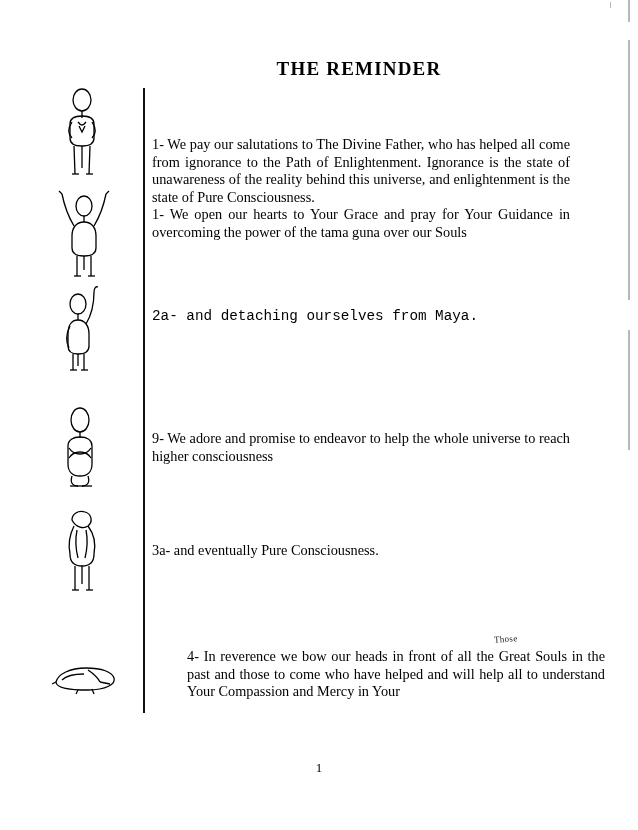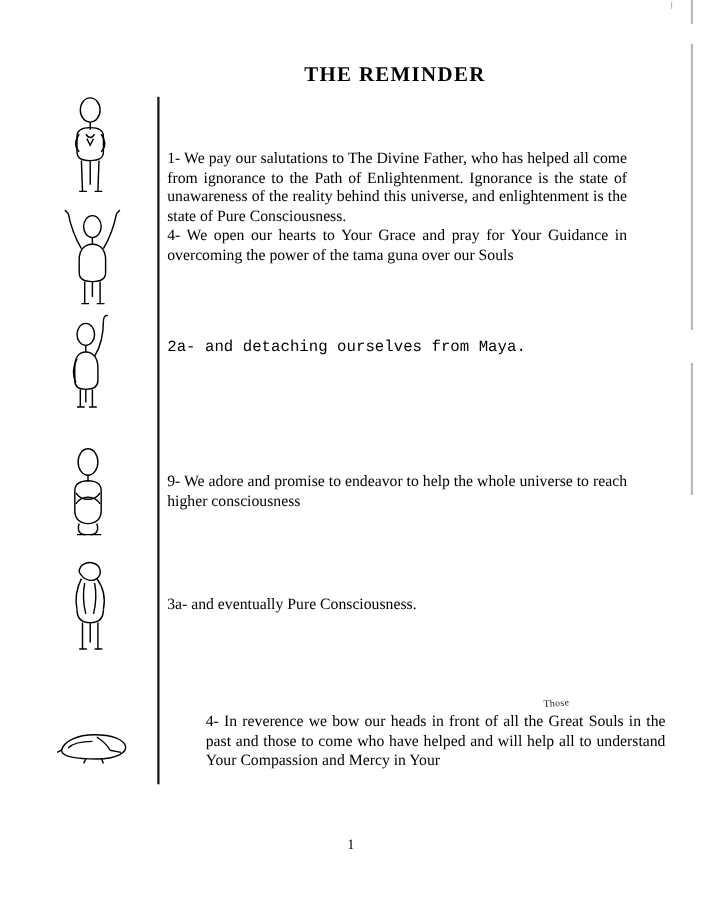--- a/index.html
+++ b/index.html
@@ -206,21 +206,21 @@
         <path d="M8 32 L4 34"></path>
         <path d="M30 40 L28 44"></path>
         <path d="M44 39 L46 44"></path>
       </svg>
     </div>
 
   </div>
 
   <div class="verses">
     <div class="verse" style="top:0px;margin-top:44px;">1-  We pay our salutations to The Divine Father, who has helped all come from ignorance to the Path of Enlightenment.  Ignorance is the state of unawareness of the reality behind this universe, and enlightenment is the state of Pure Consciousness.</div>
-    <div class="verse" style="top:114px;">4-  We open our hearts to Your Grace and pray for Your Guidance in overcoming the power of the tama guna over our Souls</div>
+    <div class="verse" style="top:114px;">1-  We open our hearts to Your Grace and pray for Your Guidance in overcoming the power of the tama guna over our Souls</div>
     <div class="verse" style="top:216px;font-family:Liberation Mono, monospace;">2a- and detaching ourselves from Maya.</div>
     <div class="verse" style="top:338px;">9-  We adore and promise to endeavor to help the whole universe to reach higher consciousness</div>
     <div class="verse" style="top:450px;">3a- and eventually Pure Consciousness.</div>
     <div class="verse" style="top:556px;margin-left:35px;">4-  In reverence we bow our heads in front of all the Great Souls in the past and those to come who have helped and will help all to understand Your Compassion and Mercy in Your</div>
   </div>
 
   <div class="handwritten" style="left:494px; top:634px;">Those</div>
 
   <div class="page-number">1</div>
 

